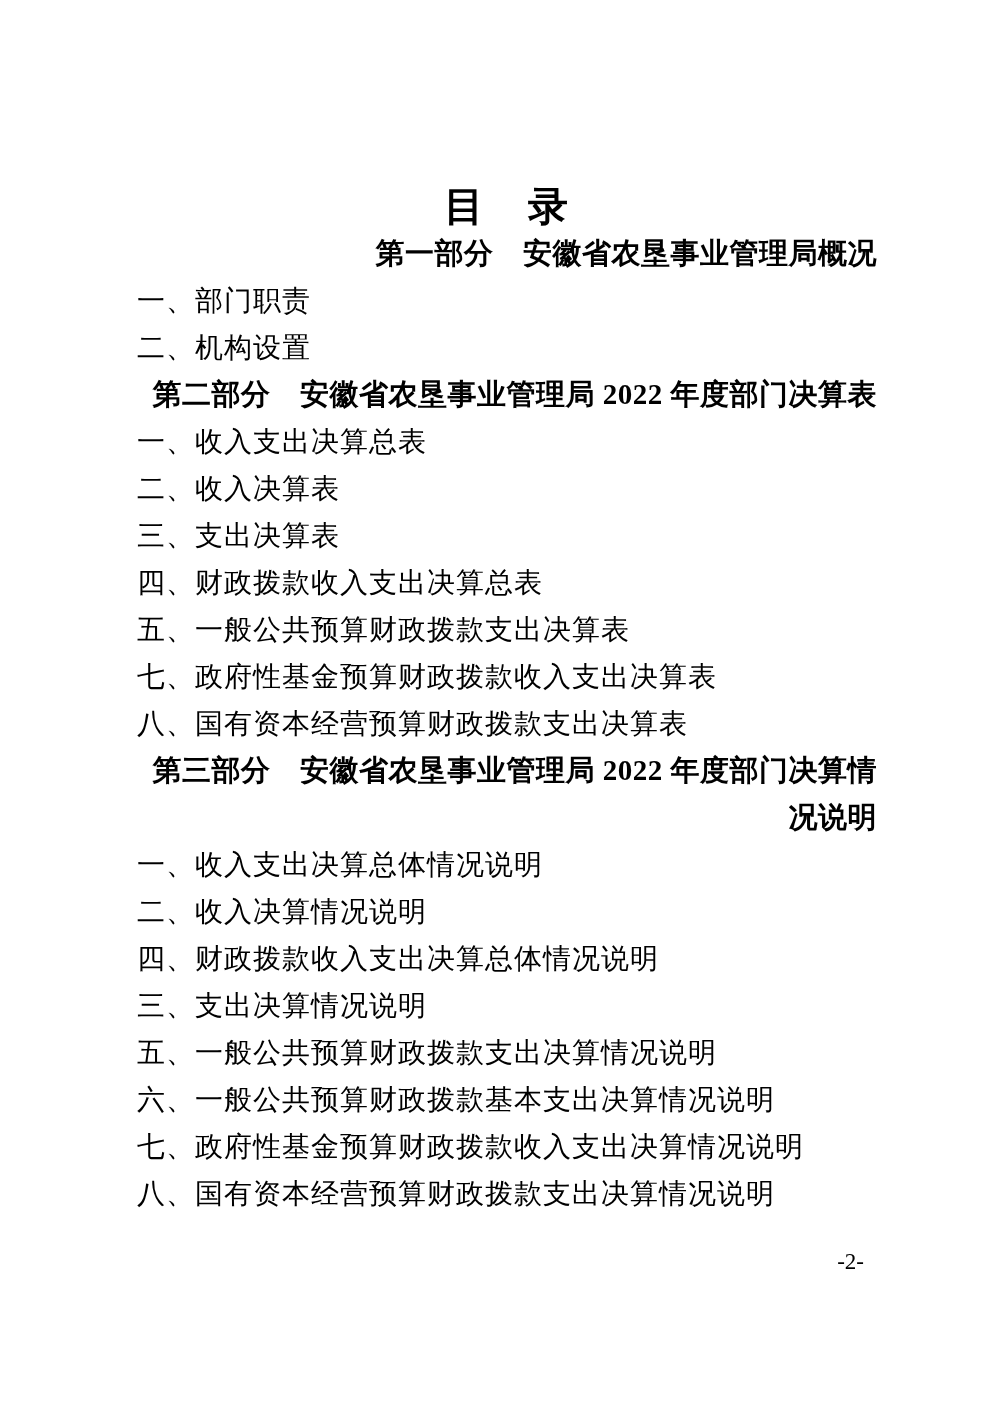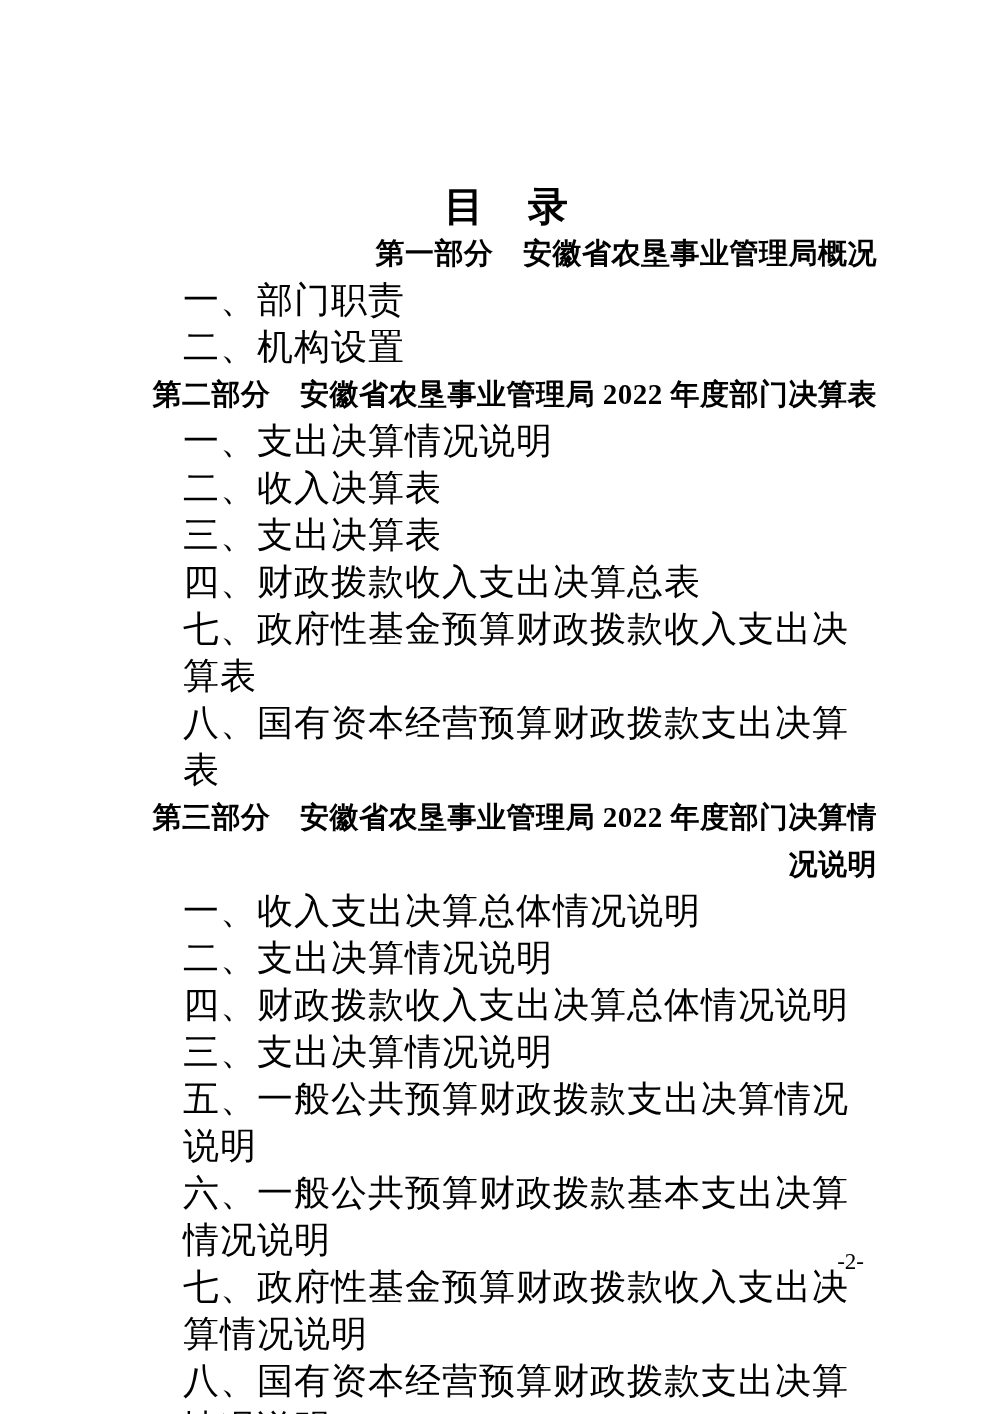--- a/index.html
+++ b/index.html
@@ -32,25 +32,24 @@
     white-space: pre;
   }
   .toc-heading {
     font-size: 29px;
     font-weight: 700;
     line-height: 47px;
     letter-spacing: 0.5px;
     text-align: right;
   }
   .toc-item {
-    font-size: 36px;
+    font-size: 28px;
     font-weight: 400;
     line-height: 47px;
     letter-spacing: 1px;
-    margin-left: 46px;
   }
   .page-number {
     position: absolute;
     top: 1246px;
     right: 136px;
     font-size: 23px;
     line-height: 32px;
     font-family: "Liberation Serif", serif;
   }
 </style>
@@ -63,32 +62,33 @@
     <div class="doc-title">目　录</div>
 
     <div class="toc-section">
       <div class="toc-heading">第一部分　安徽省农垦事业管理局概况</div>
       <div class="toc-item">一、部门职责</div>
       <div class="toc-item">二、机构设置</div>
     </div>
 
     <div class="toc-section">
       <div class="toc-heading">第二部分　安徽省农垦事业管理局 2022 年度部门决算表</div>
-      <div class="toc-item">一、支出决算情况说明</div>
+      <div class="toc-item">一、收入支出决算总表</div>
       <div class="toc-item">二、收入决算表</div>
       <div class="toc-item">三、支出决算表</div>
       <div class="toc-item">四、财政拨款收入支出决算总表</div>
+      <div class="toc-item">五、一般公共预算财政拨款支出决算表</div>
       <div class="toc-item">七、政府性基金预算财政拨款收入支出决算表</div>
       <div class="toc-item">八、国有资本经营预算财政拨款支出决算表</div>
     </div>
 
     <div class="toc-section">
       <div class="toc-heading">第三部分　安徽省农垦事业管理局 2022 年度部门决算情况说明</div>
       <div class="toc-item">一、收入支出决算总体情况说明</div>
-      <div class="toc-item">二、支出决算情况说明</div>
+      <div class="toc-item">二、收入决算情况说明</div>
       <div class="toc-item">四、财政拨款收入支出决算总体情况说明</div>
       <div class="toc-item">三、支出决算情况说明</div>
       <div class="toc-item">五、一般公共预算财政拨款支出决算情况说明</div>
       <div class="toc-item">六、一般公共预算财政拨款基本支出决算情况说明</div>
       <div class="toc-item">七、政府性基金预算财政拨款收入支出决算情况说明</div>
       <div class="toc-item">八、国有资本经营预算财政拨款支出决算情况说明</div>
     </div>
 
   </div>
 

